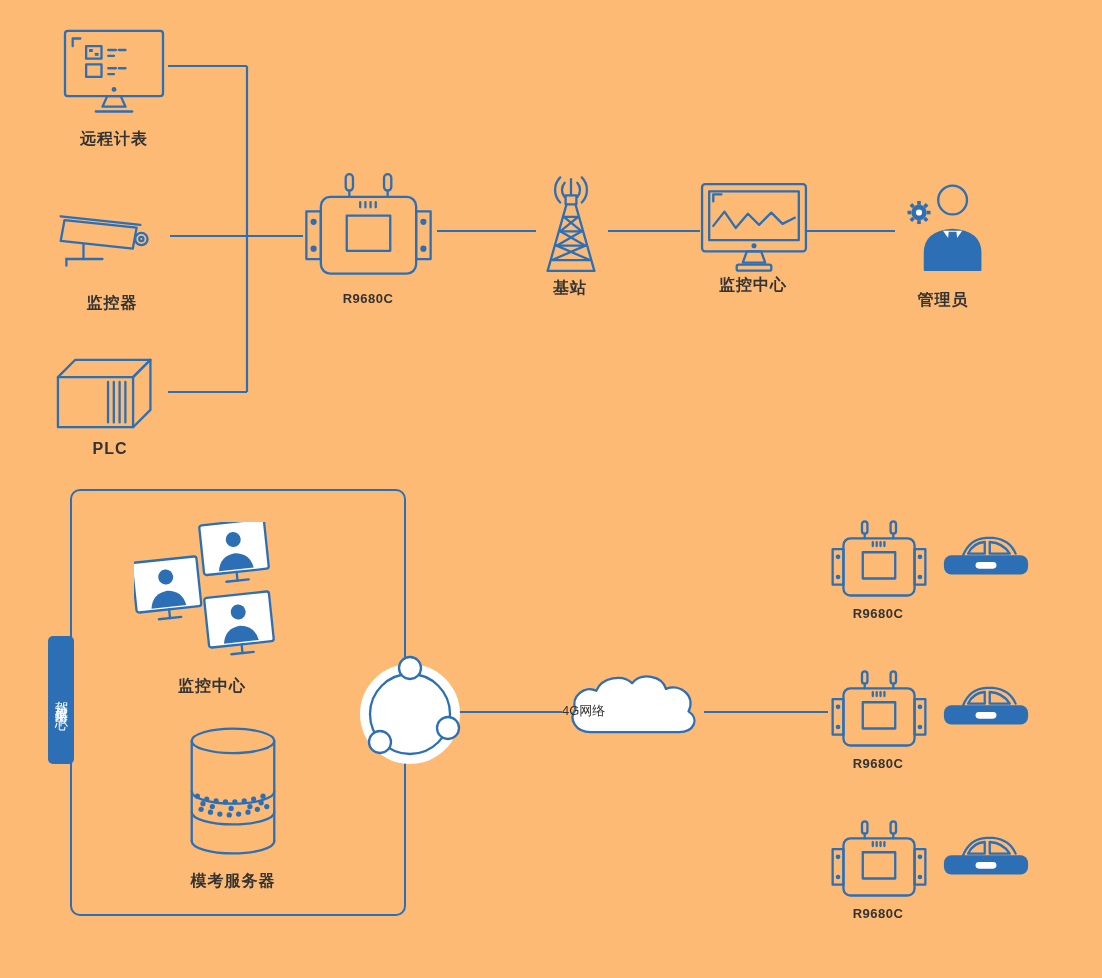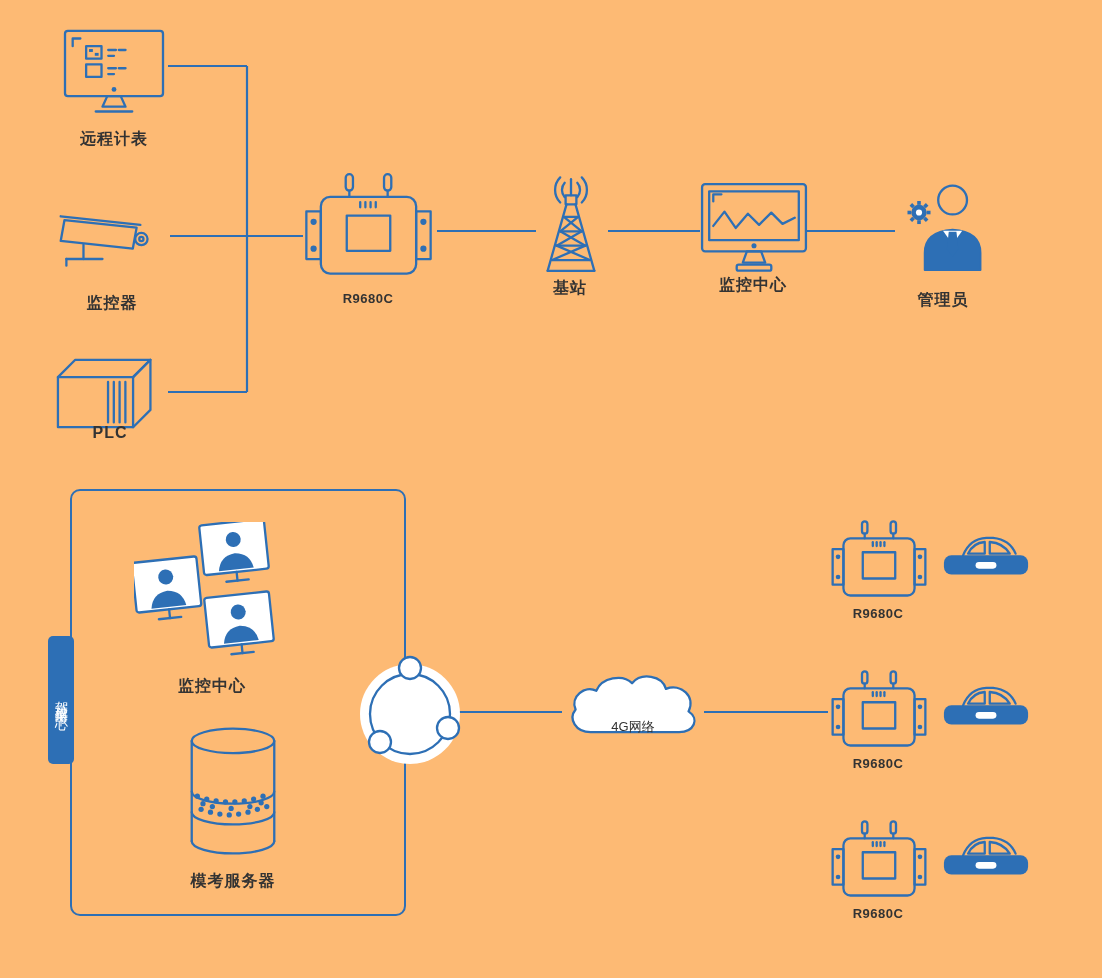--- a/index.html
+++ b/index.html
@@ -28,21 +28,21 @@
     left:70px;top:489px;width:336px;height:427px;background:transparent;
   }
   .zone-tab{
     position:absolute;z-index:3;left:48px;top:636px;width:26px;height:128px;
     background:var(--blue);color:#fff;border-radius:5px;
     writing-mode:vertical-rl;text-orientation:upright;
     display:flex;align-items:center;justify-content:center;
     font-size:13px;letter-spacing:3px;font-weight:500;
   }
   .cloud-lbl{
-    position:absolute;z-index:2;left:562px;top:718px;width:142px;text-align:center;
+    position:absolute;z-index:2;left:562px;top:702px;width:142px;
     color:var(--text);font-size:13px;font-weight:500;
   }
 </style>
 </head>
 <body>
 
 <div id="canvas">
 
   <svg id="wires">
     <line x1="168" y1="66" x2="247" y2="66"></line>
@@ -102,21 +102,21 @@
         <rect x="6" y="24" width="78" height="52"></rect>
         <path d="M6,24 L24,6 L102,6 L84,24"></path>
         <path d="M84,24 L102,6 L102,58 L84,76"></path>
         <line x1="58" y1="29" x2="58" y2="71"></line>
         <line x1="64" y1="29" x2="64" y2="71"></line>
         <line x1="70" y1="29" x2="70" y2="71"></line>
         <line x1="76" y1="29" x2="76" y2="71"></line>
       </g>
     </svg>
   </div>
-  <div class="lbl" style="left:50px;width:120px;top:424px">PLC</div>
+  <div class="lbl" style="left:50px;width:120px;top:440px">PLC</div>
 
   <div class="icon" style="left:300px;top:170px;width:137px;height:116px">
     <svg viewBox="0 0 132 112">
       <g class="stroke">
         <rect x="44" y="4" width="7" height="16" rx="3.5"></rect>
         <rect x="81" y="4" width="7" height="16" rx="3.5"></rect>
         <line x1="47.5" y1="20" x2="47.5" y2="26"></line>
         <line x1="84.5" y1="20" x2="84.5" y2="26"></line>
         <rect x="20" y="26" width="92" height="74" rx="9"></rect>
         <rect x="45" y="44" width="42" height="34"></rect>

